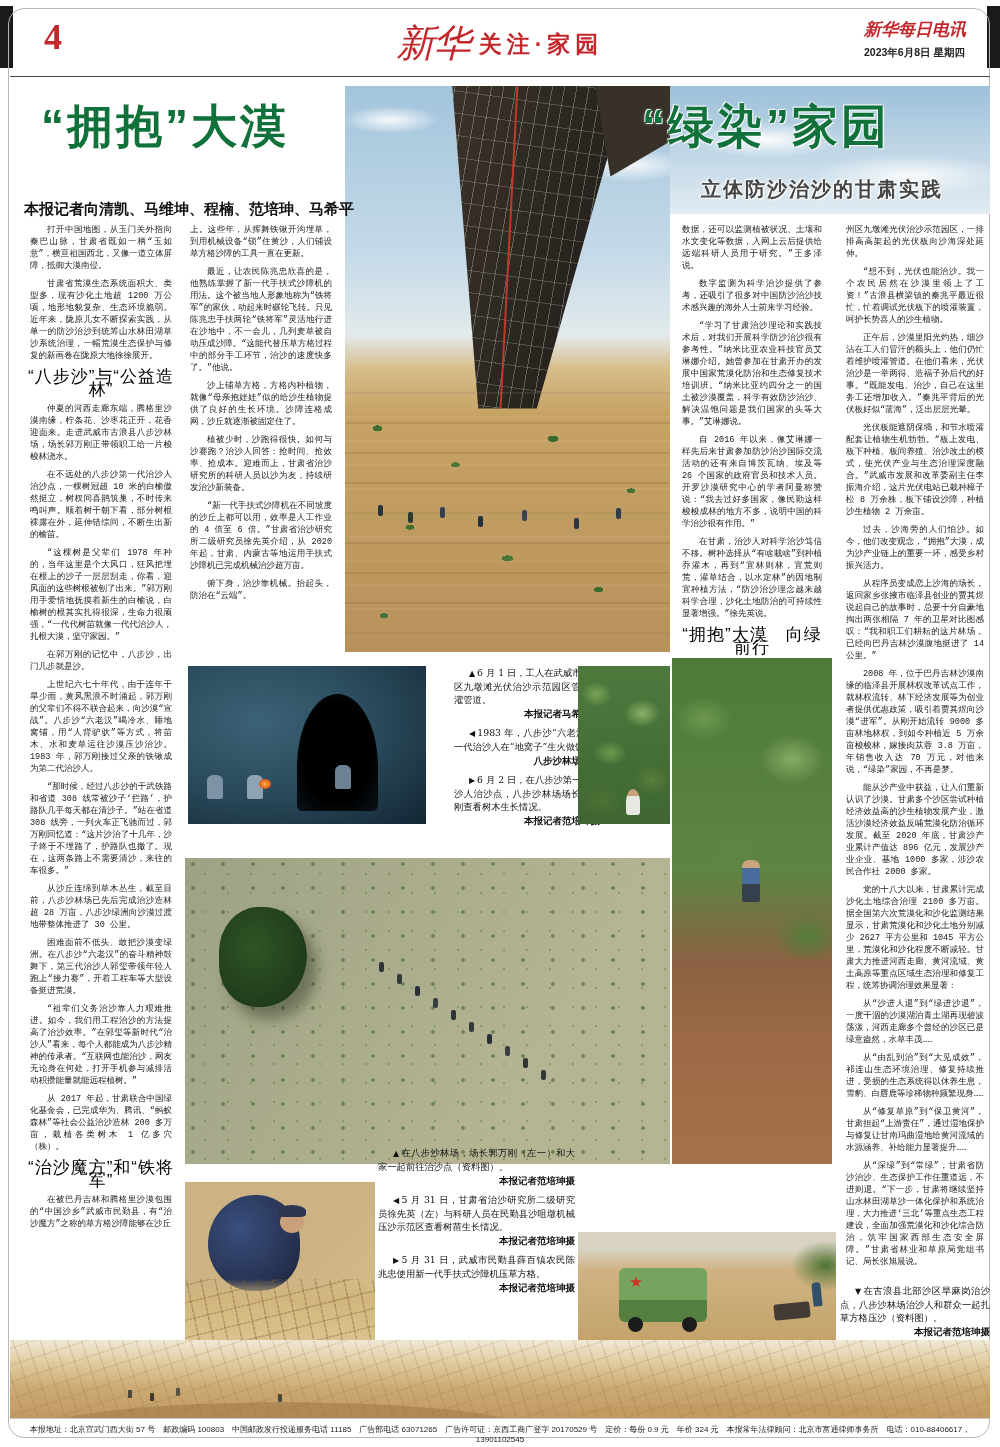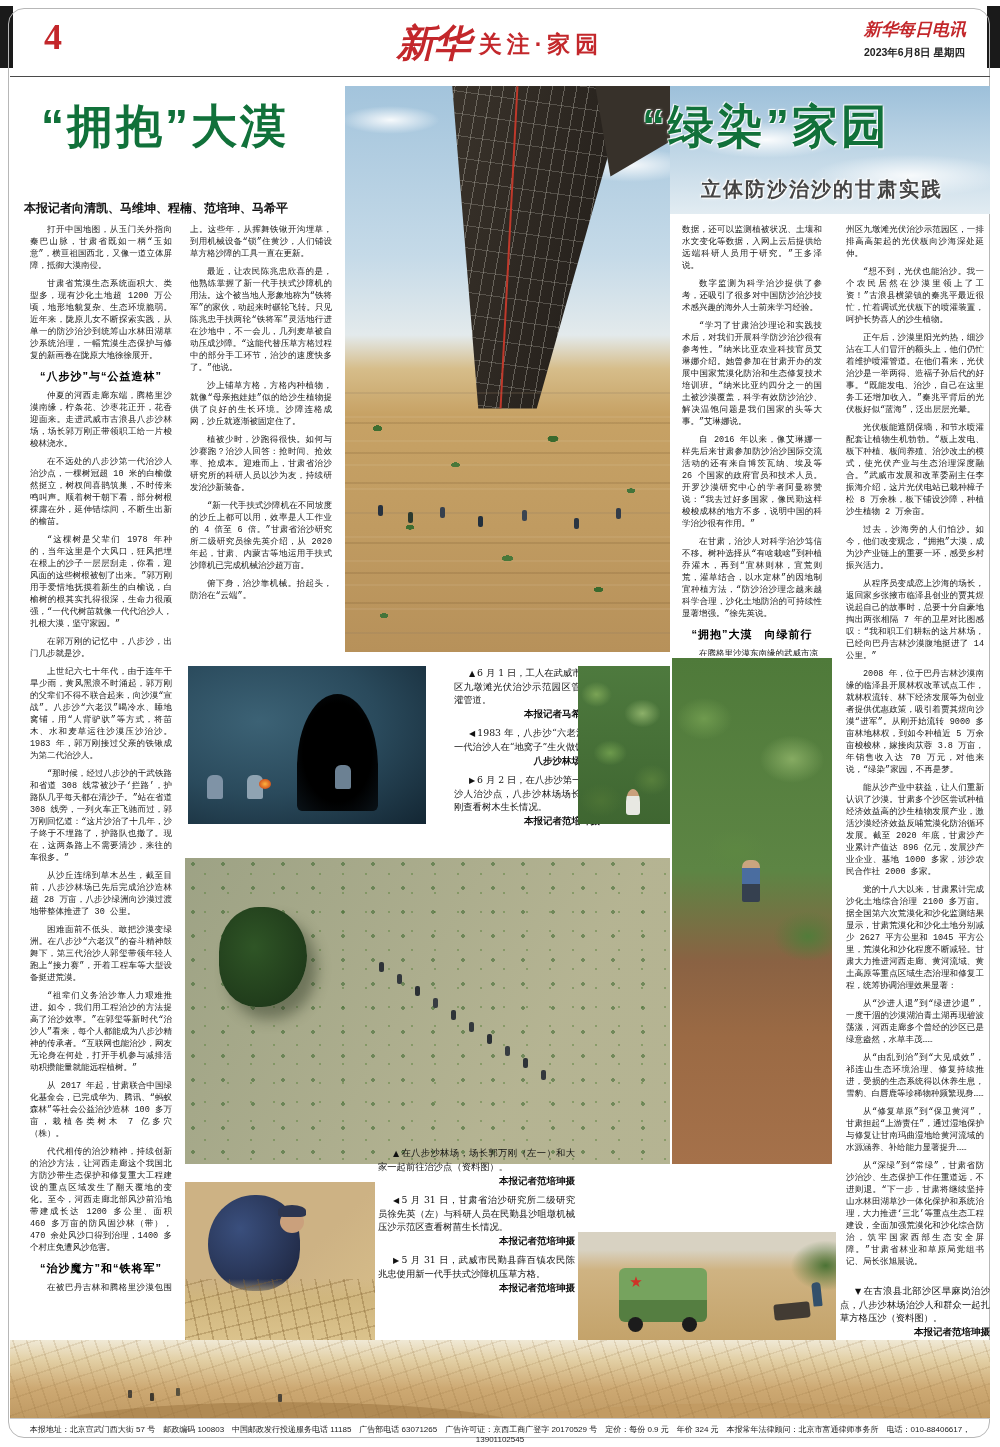--- a/index.html
+++ b/index.html
@@ -7,37 +7,37 @@
         font-family:"Liberation Sans",sans-serif;overflow:hidden;}
   .abs{position:absolute;}
   
   .frame{left:8px;top:8px;width:982px;height:1430px;border:1px solid #b7b7b7;border-radius:16px;box-sizing:border-box;}
   .corner-bar{top:6px;width:13px;height:62px;background:#1a1a1a;}
   .corner-bar.left{left:0;} .corner-bar.right{left:987px;}
   
   .header{left:10px;top:8px;width:980px;height:68px;border-bottom:1px solid #4a4a4a;}
   .page-num{position:absolute;left:34px;top:8px;font-size:36px;font-weight:bold;color:#c3272b;font-family:"Liberation Serif",serif;}
   .masthead-center{position:absolute;left:0;top:10px;width:100%;text-align:center;color:#c3272b;white-space:nowrap;}
-  .xinhua-script{font-family:"DejaVu Serif",serif;font-weight:bold;font-style:italic;font-size:38px;letter-spacing:-2px;vertical-align:-4px;}
+  .xinhua-script{font-family:"DejaVu Serif",serif;font-weight:normal;font-style:italic;font-size:38px;letter-spacing:-2px;vertical-align:-4px;}
   .section-title{font-size:23px;font-weight:bold;letter-spacing:5px;margin-left:10px;}
   .masthead-right{position:absolute;right:24px;top:10px;text-align:left;}
   .paper-logo{font-family:"DejaVu Serif",serif;font-style:italic;font-weight:bold;font-size:17px;color:#c3272b;letter-spacing:0;}
   .date-line{font-size:10.5px;font-weight:bold;color:#222;margin-top:5px;}
   
   .headline{font-size:46px;font-weight:bold;color:#11713a;letter-spacing:3px;white-space:nowrap;z-index:6;
             text-shadow:0 0 3px #fff,1px 1px 0 rgba(255,255,255,.85),-1px -1px 0 rgba(255,255,255,.85);}
   .hl1{left:41px;top:96px;} .hl2{left:642px;top:96px;}
   .subtitle{left:664px;top:176px;width:316px;text-align:center;font-size:20px;font-weight:bold;color:#454545;letter-spacing:2px;z-index:6;
             text-shadow:0 0 4px #fff,1px 1px 0 #fff,-1px -1px 0 #fff;}
-  .byline{left:24px;top:200px;font-size:12px;font-weight:bold;color:#111;}
+  .byline{left:24px;top:200px;font-size:15px;font-weight:bold;color:#111;}
   
   .col{font-family:"DejaVu Serif",serif;font-size:8.5px;line-height:12px;color:#191919;overflow:hidden;text-align:justify;}
   .col .para{text-indent:2em;margin:6px;font-family:Liberation Mono, monospace;}
   .col .para.cont{text-indent:0;}
-  .col .subhead{font-family:"Liberation Sans",sans-serif;font-weight:bold;font-size:11px;line-height:13px;
+  .col .subhead{font-family:"Liberation Sans",sans-serif;font-weight:normal;font-size:17px;line-height:13px;
                 text-align:center;text-indent:0;margin:8px 0 7px;letter-spacing:1px;color:#000;}
   .col1{left:24px;top:218px;width:154px;height:1074px;}
   .col2{left:184px;top:218px;width:154px;height:446px;}
   .col3{left:676px;top:218px;width:152px;height:438px;}
   .col4{left:840px;top:218px;width:150px;height:1062px;}
   
   .cap-block{font-family:"DejaVu Serif",serif;font-size:9.3px;line-height:13px;color:#111;}
   .cap-text{text-align:justify;text-indent:1.6em;}
   .cap-mark{font-size:8px;margin-right:2px;}
   .cap-credit{font-family:"Liberation Sans",sans-serif;font-weight:bold;font-size:9.5px;text-align:right;margin:1px 0 6px;}
@@ -194,22 +194,21 @@
       <div class="subhead">“八步沙”与“公益造林”</div>
       <div class="para">仲夏的河西走廊东端，腾格里沙漠南缘，柠条花、沙枣花正开，花香迎面来。走进武威市古浪县八步沙林场，场长郭万刚正带领职工给一片梭梭林浇水。</div>
       <div class="para">在不远处的八步沙第一代治沙人治沙点，一棵树冠超 10 米的白榆傲然挺立，树杈间喜鹊筑巢，不时传来鸣叫声。顺着树干朝下看，部分树根裸露在外，延伸错综间，不断生出新的榆苗。</div>
       <div class="para">“这棵树是父辈们 1978 年种的，当年这里是个大风口，狂风把埋在根上的沙子一层层刮走，你看，迎风面的这些树根被刨了出来。”郭万刚用手爱惜地抚摸着新生的白榆说，白榆树的根其实扎得很深，生命力很顽强，“一代代树苗就像一代代治沙人，扎根大漠，坚守家园。”</div>
       <div class="para">在郭万刚的记忆中，八步沙，出门几步就是沙。</div>
       <div class="para">上世纪六七十年代，由于连年干旱少雨，黄风黑浪不时涌起，郭万刚的父辈们不得不联合起来，向沙漠“宣战”。八步沙“六老汉”喝冷水、睡地窝铺，用“人背驴驮”等方式，将苗木、水和麦草运往沙漠压沙治沙。1983 年，郭万刚接过父亲的铁锹成为第二代治沙人。</div>
       <div class="para">“那时候，经过八步沙的干武铁路和省道 308 线常被沙子‘拦路’，护路队几乎每天都在清沙子。”站在省道 308 线旁，一列火车正飞驰而过，郭万刚回忆道：“这片沙治了十几年，沙子终于不埋路了，护路队也撤了。现在，这两条路上不需要清沙，来往的车很多。”</div>
       <div class="para">从沙丘连绵到草木丛生，截至目前，八步沙林场已先后完成治沙造林超 28 万亩，八步沙绿洲向沙漠过渡地带整体推进了 30 公里。</div>
       <div class="para">困难面前不低头、敢把沙漠变绿洲。在八步沙“六老汉”的奋斗精神鼓舞下，第三代治沙人郭玺带领年轻人跑上“接力赛”，开着工程车等大型设备挺进荒漠。</div>
       <div class="para">“祖辈们义务治沙靠人力艰难推进。如今，我们用工程治沙的方法提高了治沙效率。”在郭玺等新时代“治沙人”看来，每个人都能成为八步沙精神的传承者。“互联网也能治沙，网友无论身在何处，打开手机参与减排活动积攒能量就能远程植树。”</div>
-      <div class="para">从 2017 年起，甘肃联合中国绿化基金会，已完成华为、腾讯、“蚂蚁森林”等社会公益治沙造林 100 多万亩，栽植各类树木 7 亿多穴（株）。</div>
-      <div class="para">代代相传的治沙精神，持续创新的治沙方法，让河西走廊这个我国北方防沙带生态保护和修复重大工程建设的重点区域发生了翻天覆地的变化。至今，河西走廊北部风沙前沿地带建成长达 1200 多公里、面积 460 多万亩的防风固沙林（带），470 余处风沙口得到治理，1400 多个村庄免遭风沙危害。</div>
+      <div class="para">从 2017 年起，甘肃联合中国绿化基金会，已完成华为、腾讯、“蚂蚁森林”等社会公益治沙造林 200 多万亩，栽植各类树木 1 亿多穴（株）。</div>
       <div class="subhead">“治沙魔方”和“铁将军”</div>
       <div class="para">在被巴丹吉林和腾格里沙漠包围的“中国沙乡”武威市民勤县，有“治沙魔方”之称的草方格沙障能够在沙丘</div>
     </div>
   <div class="abs col col2">
       <div class="para cont">上。这些年，从挥舞铁锹开沟埋草，到用机械设备“锁”住黄沙，人们铺设草方格沙障的工具一直在更新。</div>
       <div class="para">最近，让农民陈兆忠欣喜的是，他熟练掌握了新一代手扶式沙障机的用法。这个被当地人形象地称为“铁将军”的家伙，动起来时碾轮飞转。只见陈兆忠手扶两轮“铁将军”灵活地行进在沙地中，不一会儿，几列麦草被自动压成沙障。“这能代替压草方格过程中的部分手工环节，治沙的速度快多了。”他说。</div>
       <div class="para">沙上铺草方格，方格内种植物，就像“母亲抱娃娃”似的给沙生植物提供了良好的生长环境。沙障连格成网，沙丘就逐渐被固定住了。</div>
       <div class="para">植被少时，沙跑得很快。如何与沙赛跑？治沙人回答：抢时间、抢效率、抢成本。迎难而上，甘肃省治沙研究所的科研人员以沙为友，持续研发治沙新装备。</div>
       <div class="para">“新一代手扶式沙障机在不同坡度的沙丘上都可以用，效率是人工作业的 4 倍至 6 倍。”甘肃省治沙研究所二级研究员徐先英介绍，从 2020 年起，甘肃、内蒙古等地运用手扶式沙障机已完成机械治沙超万亩。</div>
       <div class="para">俯下身，治沙靠机械。抬起头，防治在“云端”。</div>

